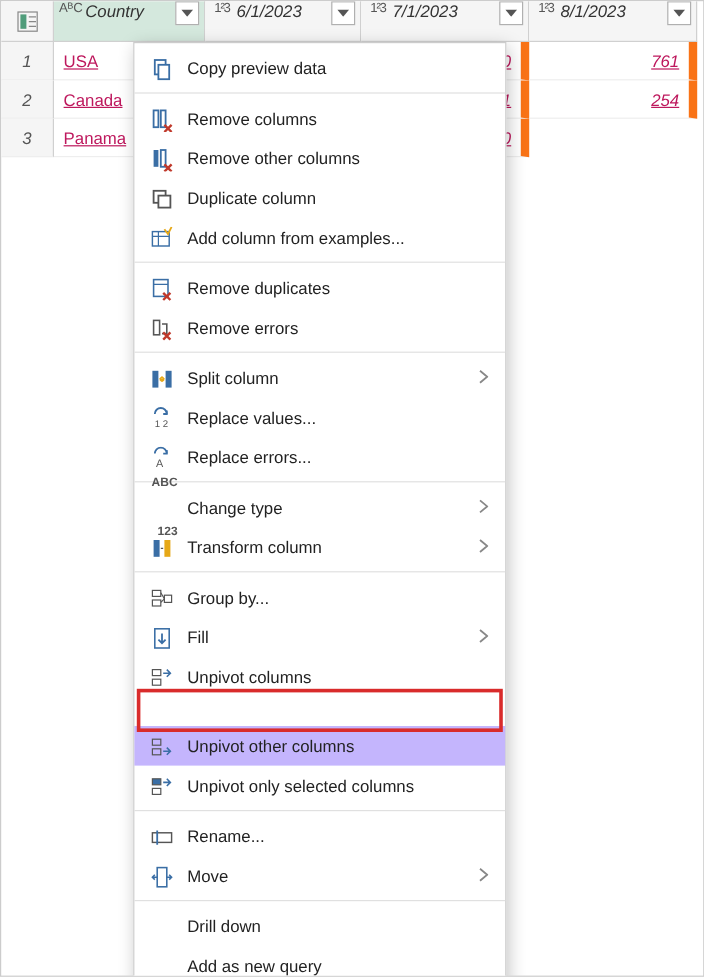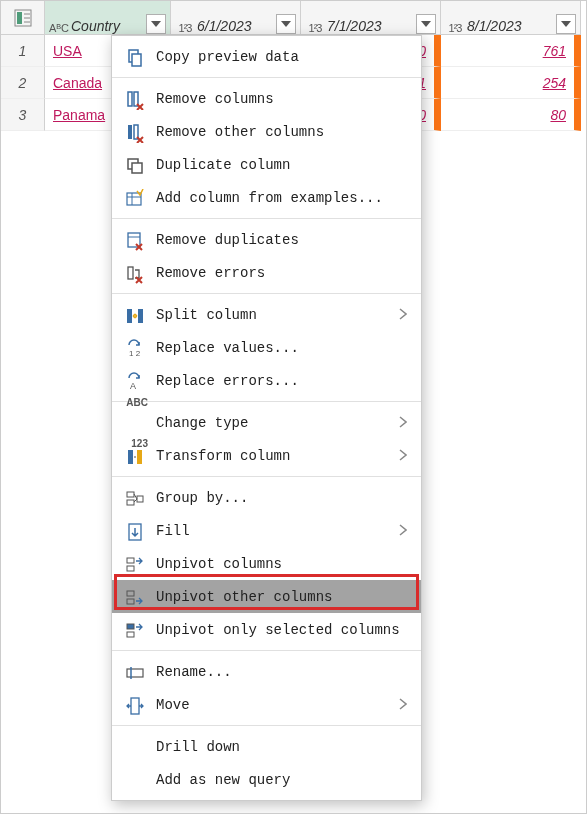--- a/index.html
+++ b/index.html
@@ -16,21 +16,21 @@
   .grid {
     display: grid;
     grid-template-columns: 44px 126px 130px 140px 140px;
   }
   .hdr {
     background: #f5f5f5;
     border-right: 1px solid #d0d0d0;
     border-bottom: 1px solid #d0d0d0;
     height: 34px;
     display: flex;
-    align-items: flex-end;
+    align-items: flex-start;
     padding: 0 4px;
     position: relative;
   }
   .hdr.selected {
     background: #d4e8dd;
   }
   .hdr .typeicon {
     width: 20px;
     text-align: center;
     font-size: 11px;
@@ -101,39 +101,39 @@
   }
   .menu .item {
     display: flex;
     align-items: center;
     height: 33px;
     padding: 0 14px 0 10px;
     color: #222;
     cursor: default;
     position: relative;
   }
-  .menu .item.hovered { background: #a3a3a3; }
+  .menu .item.hovered { background: #c4b5fd; margin-top: 25px; }
   .menu .icon {
     width: 26px;
     height: 22px;
     display: flex;
     align-items: flex-end;
     justify-content: center;
     margin-right: 8px;
   }
   .menu .icon svg { width: 20px; height: 20px; }
   .menu .icon.txt {
     font-size: 10px;
     line-height: 9px;
     font-weight: bold;
     color: #555;
     flex-direction: column;
     gap: 32px;
   }
-  .menu .lbl { flex: 1; font-family: Liberation Mono, monospace; }
+  .menu .lbl { flex: 1; }
   .menu .sub {
     color: #888;
   }
   .menu .sep {
     height: 1px;
     background: #e0e0e0;
     margin: 4px 0;
   }
   .highlight-box {
     position: absolute;
@@ -201,21 +201,20 @@
   <div class="rowhead">2</div>
   <div class="cell text">Canada</div>
   <div class="cell num"></div>
   <div class="cell num">21</div>
   <div class="cell num">254</div>
 
   <div class="rowhead">3</div>
   <div class="cell text">Panama</div>
   <div class="cell num"></div>
   <div class="cell num">40</div>
-  <div class="cell num">80</div>
 </div>
 
 <div class="menu">
   <div class="item">
     <span class="icon">
         <svg viewBox="0 0 20 20">
           <rect x="4" y="2" width="9" height="12" fill="none" stroke="#3a6ea5" stroke-width="1.5"></rect>
           <rect x="7" y="6" width="9" height="12" fill="#fff" stroke="#3a6ea5" stroke-width="1.5"></rect>
         </svg>
       </span>

